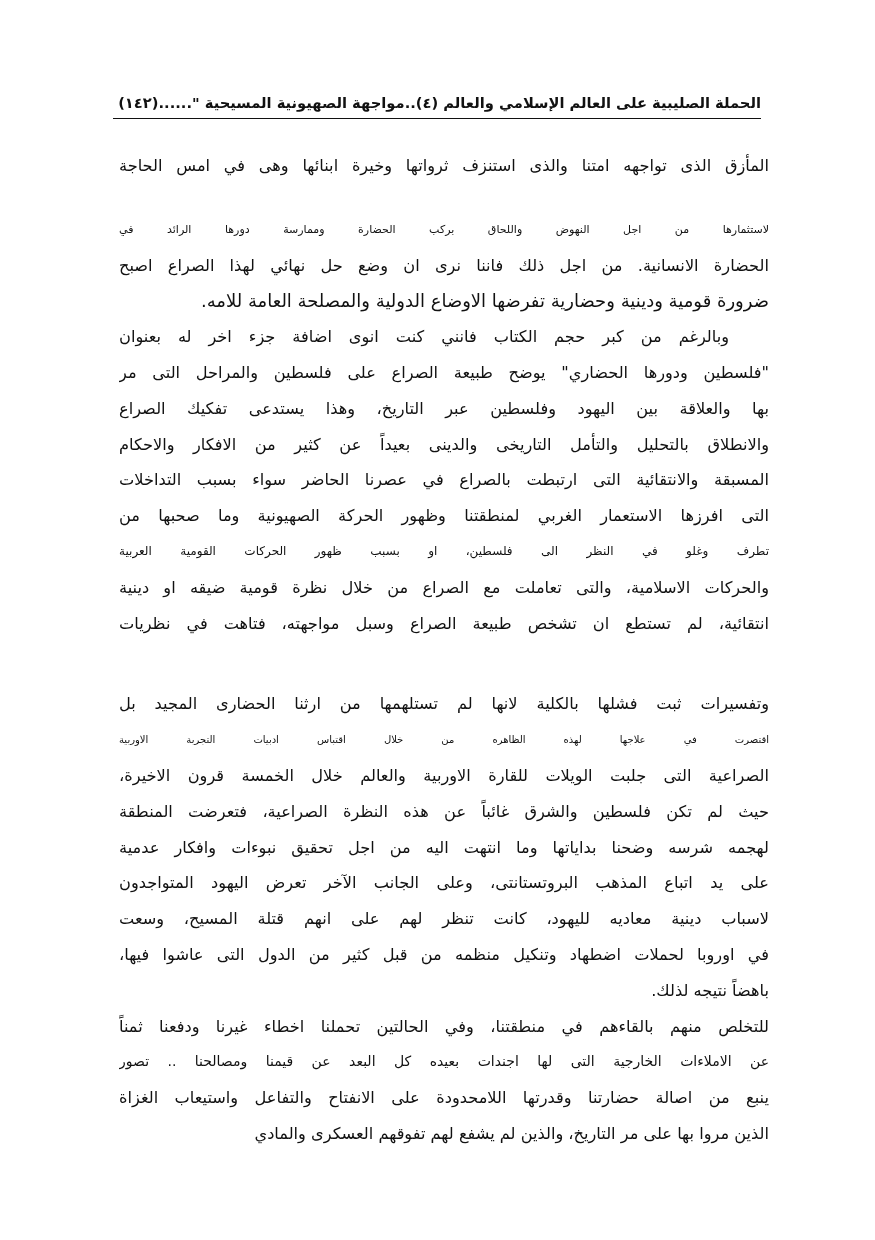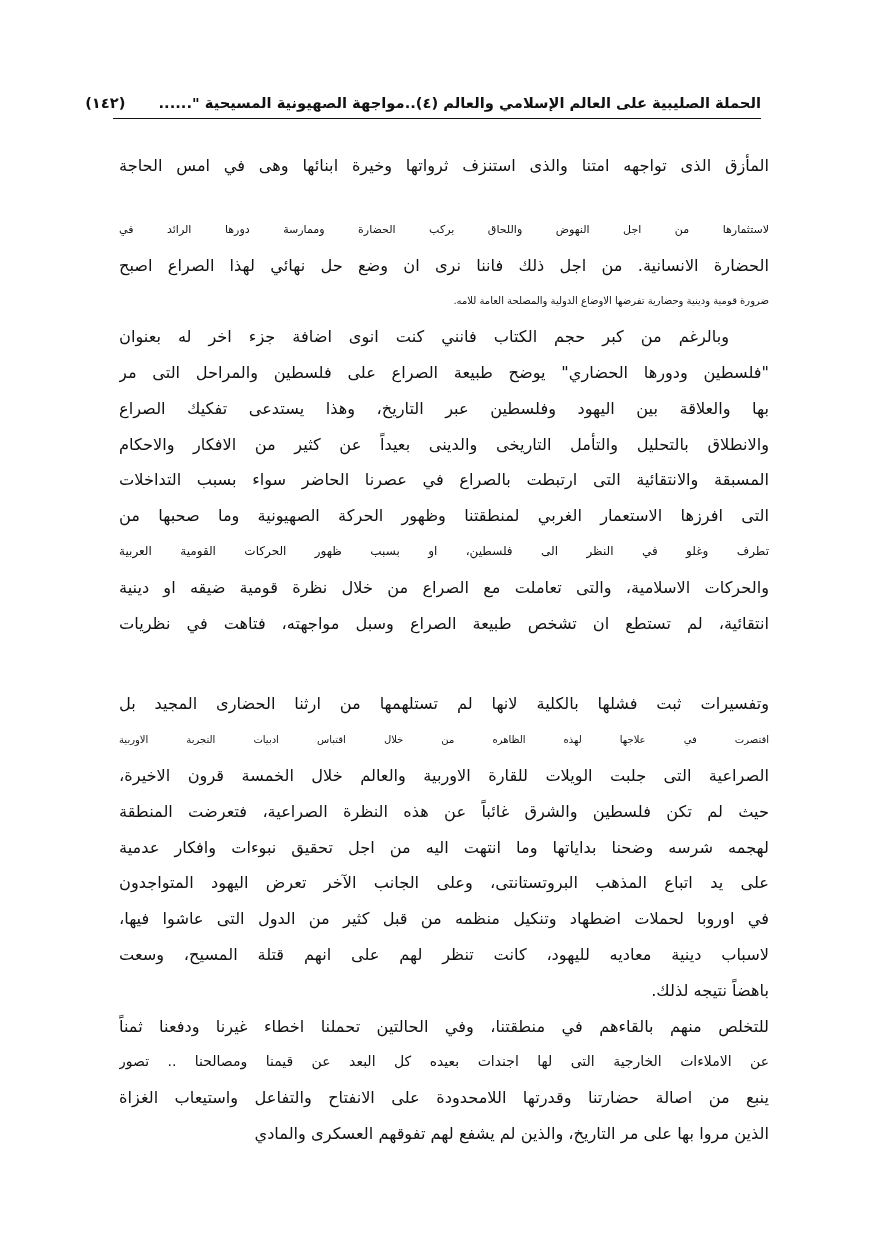--- a/index.html
+++ b/index.html
@@ -34,21 +34,20 @@
       align-items: center;
       justify-content: space-between;
       font-family: "DejaVu Sans", sans-serif;
       font-weight: bold;
       font-size: 16.5px;
       line-height: 26px;
       white-space: nowrap;
     }
     .running-header .title {
       unicode-bidi: plaintext;
-      margin-left: 33px;
     }
     .running-header .page-num {
       margin-left: 6px;
     }
     .body-text {
       position: absolute;
       left: 119px;
       top: 148px;
       width: 650px;
       direction: rtl;
@@ -80,40 +79,40 @@
   <div class="running-header" style="font-size: 14.7px;">
     <span class="title">الحملة الصليبية على العالم الإسلامي والعالم (٤)..مواجهة الصهيونية المسيحية "......</span>
     <span class="page-num">(١٤٢)</span>
   </div>
 
   <div class="body-text" id="body-text">
       <div class="paragraph">
         <span class="line" style="font-size: 16.2px;">المأزق الذى تواجهه امتنا والذى استنزف ثرواتها وخيرة ابنائها وهى في امس الحاجة</span>
         <span class="line" style="font-size: 11px; margin-top: 28px;">لاستثمارها من اجل النهوض واللحاق بركب الحضارة وممارسة دورها الرائد في</span>
         <span class="line" style="font-size: 16.2px;">الحضارة الانسانية. من اجل ذلك فاننا نرى ان وضع حل نهائي لهذا الصراع اصبح</span>
-        <span class="line last" style="font-size: 10px;">ضرورة قومية ودينية وحضارية تفرضها الاوضاع الدولية والمصلحة العامة للامه.</span>
+        <span class="line last" style="font-size: 18px;">ضرورة قومية ودينية وحضارية تفرضها الاوضاع الدولية والمصلحة العامة للامه.</span>
       </div>
       <div class="paragraph">
         <span class="line indent" style="font-size: 16.2px;">وبالرغم من كبر حجم الكتاب فانني كنت انوى اضافة جزء اخر له بعنوان</span>
         <span class="line" style="font-size: 16.2px;">"فلسطين ودورها الحضاري" يوضح طبيعة الصراع على فلسطين والمراحل التى مر</span>
         <span class="line" style="font-size: 16.2px;">بها والعلاقة بين اليهود وفلسطين عبر التاريخ، وهذا يستدعى تفكيك الصراع</span>
         <span class="line" style="font-size: 16.2px;">والانطلاق بالتحليل والتأمل التاريخى والدينى بعيداً عن كثير من الافكار والاحكام</span>
         <span class="line" style="font-size: 16.2px;">المسبقة والانتقائية التى ارتبطت بالصراع في عصرنا الحاضر سواء بسبب التداخلات</span>
         <span class="line" style="font-size: 16.2px;">التى افرزها الاستعمار الغربي لمنطقتنا وظهور الحركة الصهيونية وما صحبها من</span>
         <span class="line" style="font-size: 12px;">تطرف وغلو في النظر الى فلسطين، او بسبب ظهور الحركات القومية العربية</span>
         <span class="line" style="font-size: 16.2px;">والحركات الاسلامية، والتى تعاملت مع الصراع من خلال نظرة قومية ضيقه او دينية</span>
         <span class="line" style="font-size: 16.2px;">انتقائية، لم تستطع ان تشخص طبيعة الصراع وسبل مواجهته، فتاهت في نظريات</span>
         <span class="line" style="font-size: 16.2px; margin-top: 45px;">وتفسيرات ثبت فشلها بالكلية لانها لم تستلهمها من ارثنا الحضارى المجيد بل</span>
         <span class="line" style="font-size: 10px;">اقتصرت في علاجها لهذه الظاهره من خلال اقتباس ادبيات التجربة الاوربية</span>
         <span class="line" style="font-size: 16.2px;">الصراعية التى جلبت الويلات للقارة الاوربية والعالم خلال الخمسة قرون الاخيرة،</span>
         <span class="line" style="font-size: 16.2px;">حيث لم تكن فلسطين والشرق غائباً عن هذه النظرة الصراعية، فتعرضت المنطقة</span>
         <span class="line" style="font-size: 16.2px;">لهجمه شرسه وضحنا بداياتها وما انتهت اليه من اجل تحقيق نبوءات وافكار عدمية</span>
         <span class="line" style="font-size: 16.2px;">على يد اتباع المذهب البروتستانتى، وعلى الجانب الآخر تعرض اليهود المتواجدون</span>
+        <span class="line" style="font-size: 16.2px;">لاسباب دينية معاديه لليهود، كانت تنظر لهم على انهم قتلة المسيح، وسعت</span>
         <span class="line" style="font-size: 16.2px;">في اوروبا لحملات اضطهاد وتنكيل منظمه من قبل كثير من الدول التى عاشوا فيها،</span>
-        <span class="line" style="font-size: 16.2px;">لاسباب دينية معاديه لليهود، كانت تنظر لهم على انهم قتلة المسيح، وسعت</span>
         <span class="line last" style="font-size: 16.2px;">باهضاً نتيجه لذلك.</span>
         <span class="line" style="font-size: 16.2px;">للتخلص منهم بالقاءهم في منطقتنا، وفي الحالتين تحملنا اخطاء غيرنا ودفعنا ثمناً</span>
       </div>
       <div class="paragraph">
         <span class="line" style="font-size: 14px;">عن الاملاءات الخارجية التى لها اجندات بعيده كل البعد عن قيمنا ومصالحنا .. تصور</span>
         <span class="line" style="font-size: 16.2px;">ينبع من اصالة حضارتنا وقدرتها اللامحدودة على الانفتاح والتفاعل واستيعاب الغزاة</span>
         <span class="line last" style="font-size: 16.2px;">الذين مروا بها على مر التاريخ، والذين لم يشفع لهم تفوقهم العسكرى والمادي</span>
       </div>
     </div>
 

